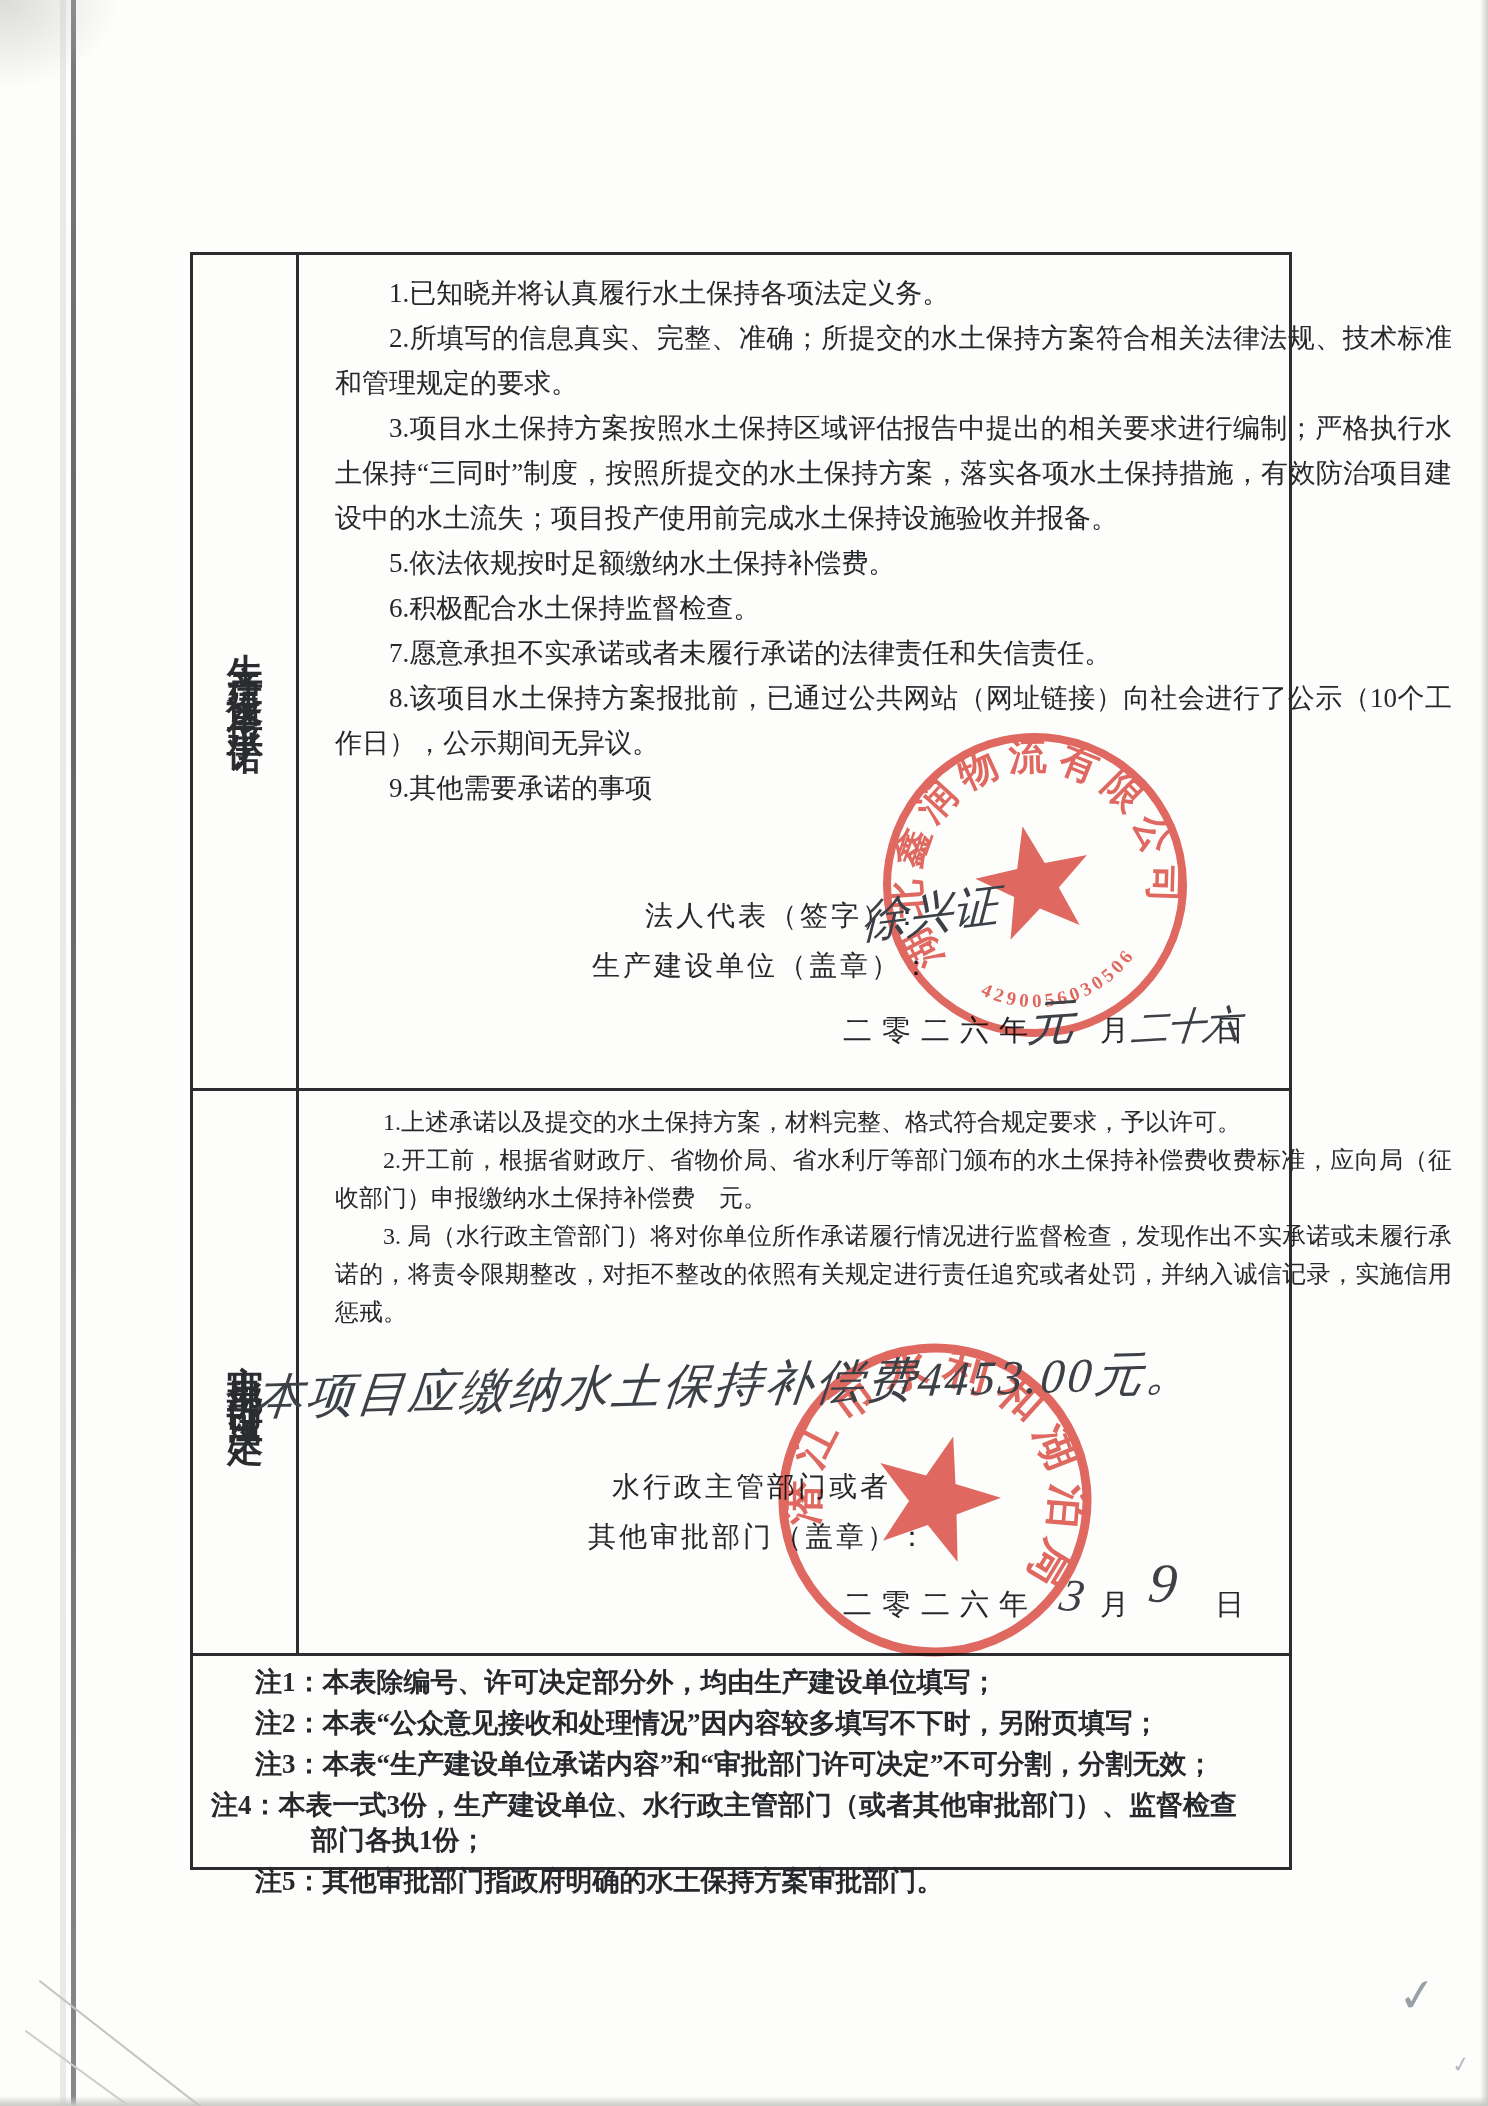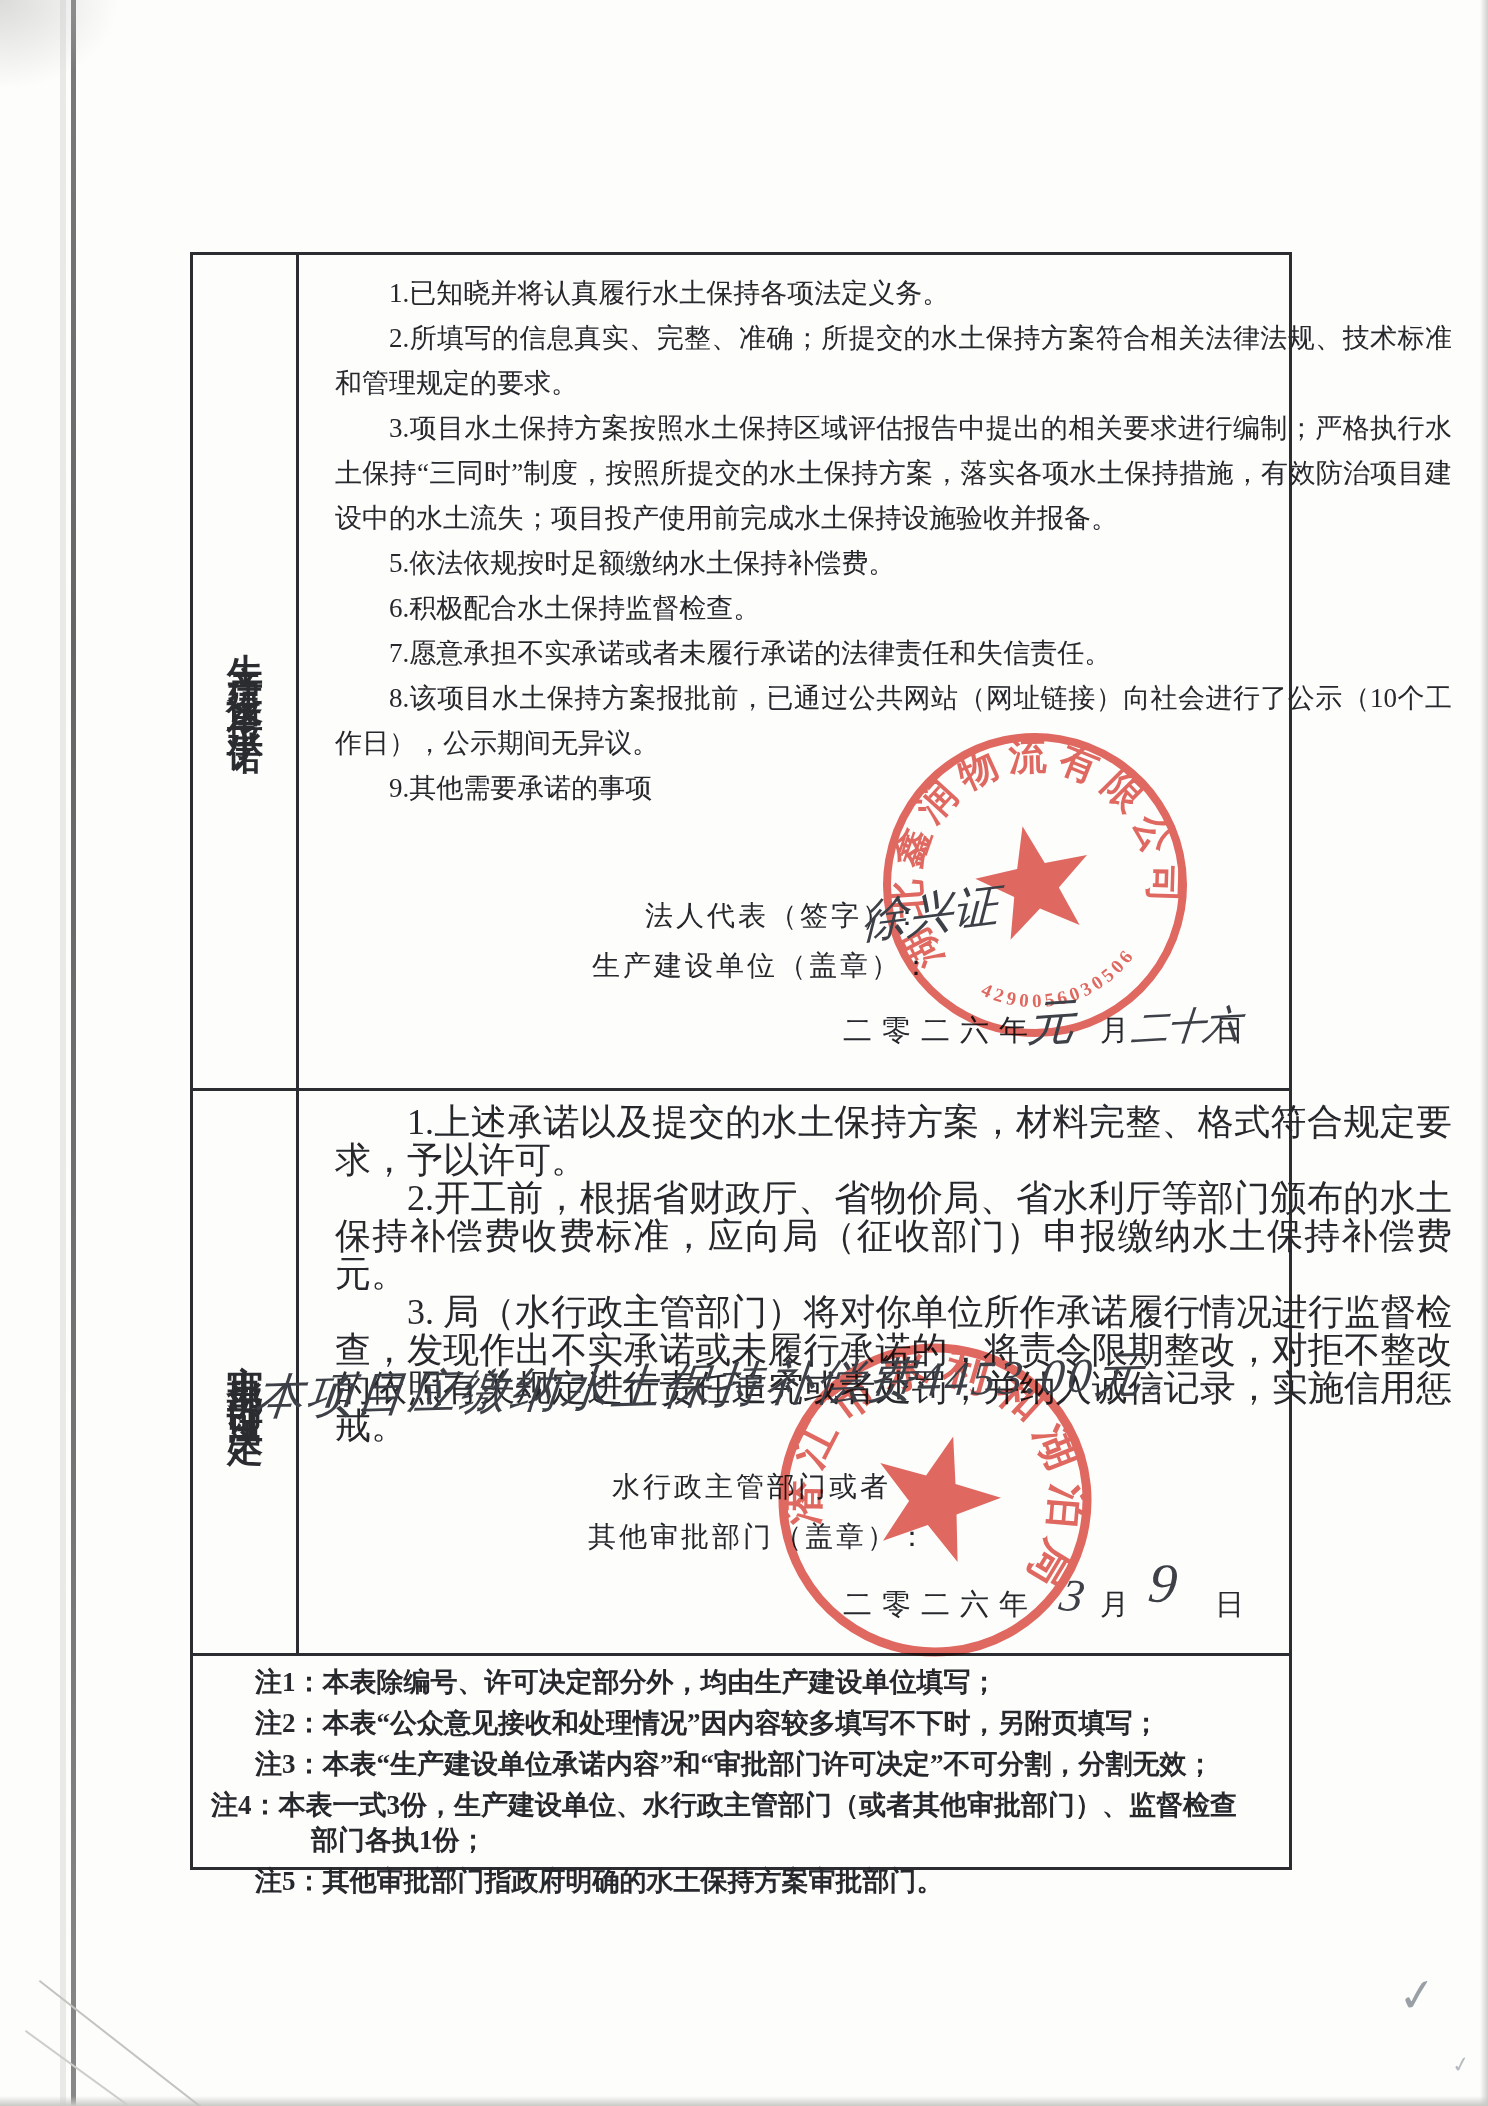--- a/index.html
+++ b/index.html
@@ -39,21 +39,21 @@
   .hcell{position:absolute;left:0;width:103px;display:flex;align-items:center;justify-content:center;}
   .hcell-1{top:0;height:833px;}
   .hcell-2{top:836px;height:562px;}
   .vhead{writing-mode:vertical-rl;text-orientation:upright;font-family:"Liberation Sans",sans-serif;
       font-weight:bold;font-size:36px;color:#2a2c30;}
   .vhead-1{letter-spacing:12px;}
   .vhead-2{letter-spacing:9px;}
 
   .ccell{position:absolute;left:106px;width:1183px;box-sizing:border-box;text-align:justify;}
   .ccell-1{top:0;height:833px;padding:16px 30px 0 36px;font-size:27px;line-height:45px;}
-  .ccell-2{top:836px;height:562px;padding:12px 30px 0 36px;font-size:36px;line-height:38px;}
+  .ccell-2{top:836px;height:562px;padding:12px 30px 0 36px;font-size:24px;line-height:38px;}
   .ccell p{margin:0;text-indent:2em;}
 
   
   .abs{position:absolute;white-space:nowrap;}
   .lbl{font-size:28px;letter-spacing:3px;color:#26282c;text-align:center;}
   .sig-lbl1{left:452px;top:642px;}
   .sig-lbl2{left:399px;top:668px;margin-top:24px;}
   .date-year1{left:650px;top:756px;font-size:29px;letter-spacing:10px;}
   .date-month-lbl1{left:907px;top:756px;font-size:29px;}
   .date-day-lbl1{left:1022px;top:756px;font-size:29px;}

